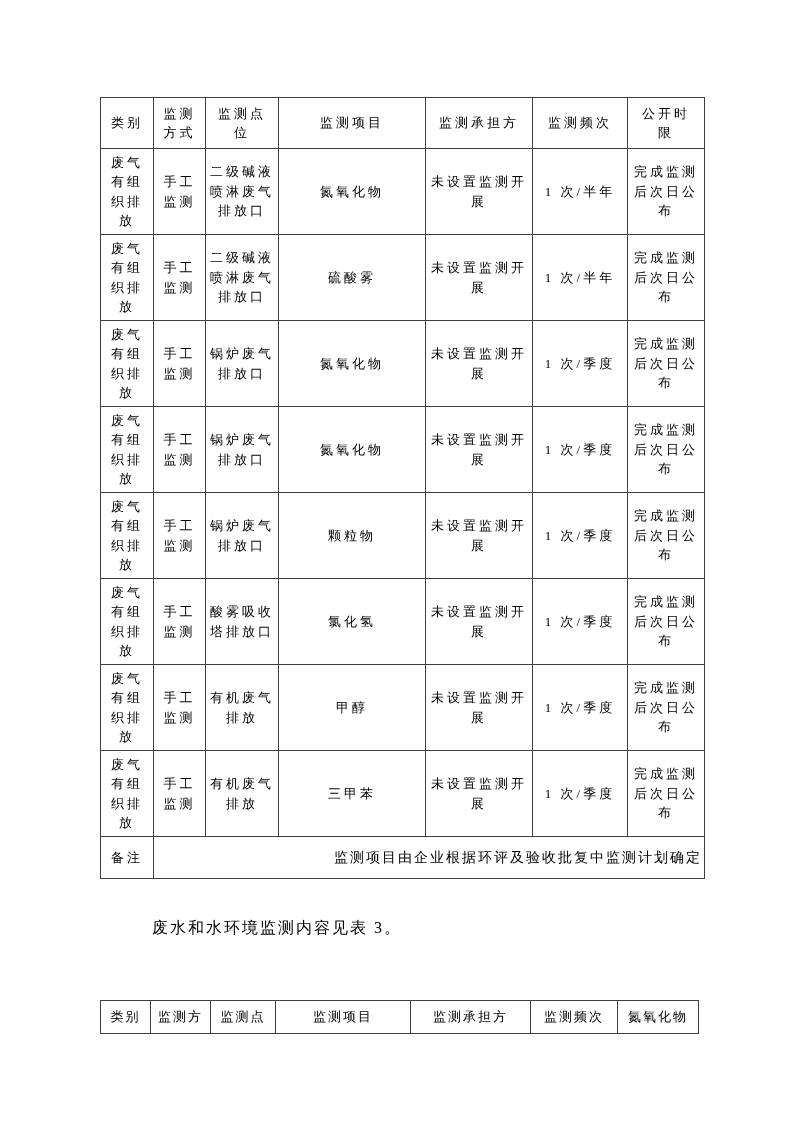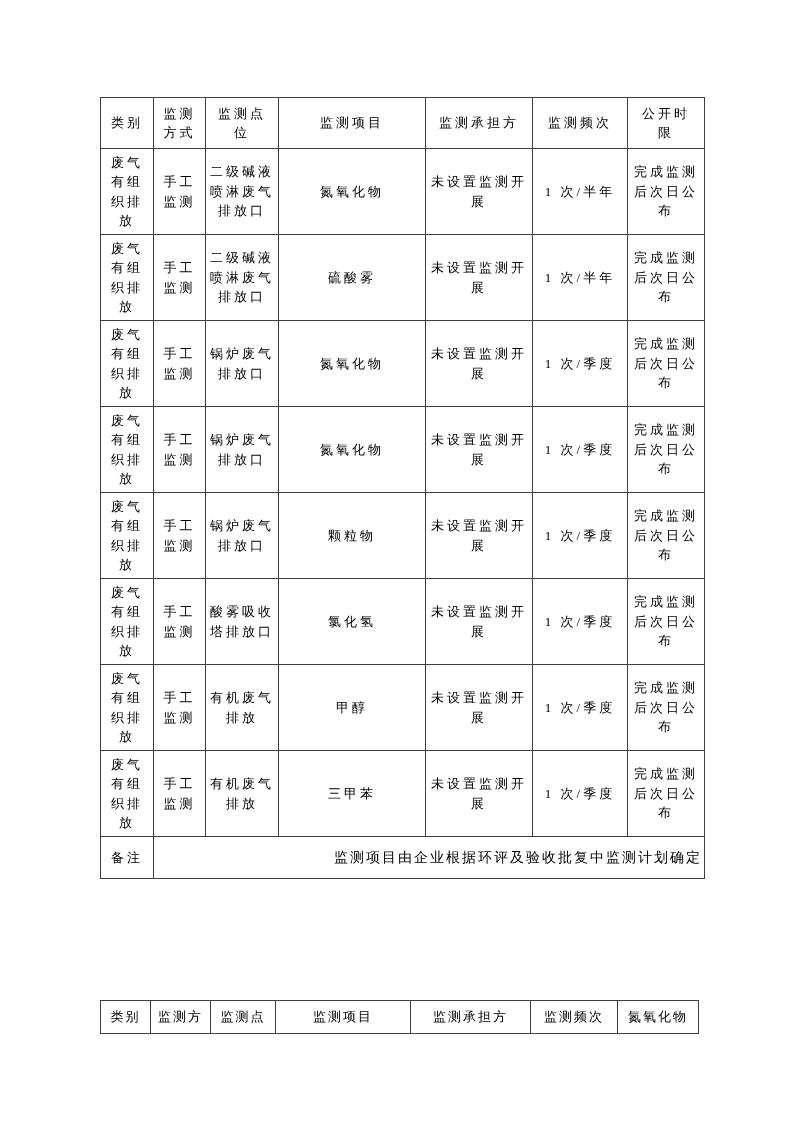--- a/index.html
+++ b/index.html
@@ -257,20 +257,21 @@
         </tr>
       </tbody>
     <tbody class="remark-row">
       <tr>
         <td>备注</td>
         <td class="remark-text" colspan="6">监测项目由企业根据环评及验收批复中监测计划确定</td>
       </tr>
     </tbody>
   </table>
 
+  <div class="body-paragraph">废水和水环境监测内容见表 3。</div>
 
   <table class="tbl-next">
     <colgroup>
       <col style="width:50px">
         <col style="width:60px">
         <col style="width:65px">
       <col style="width:135px">
         <col style="width:120px">
         <col style="width:87px">
       <col style="width:81px">

